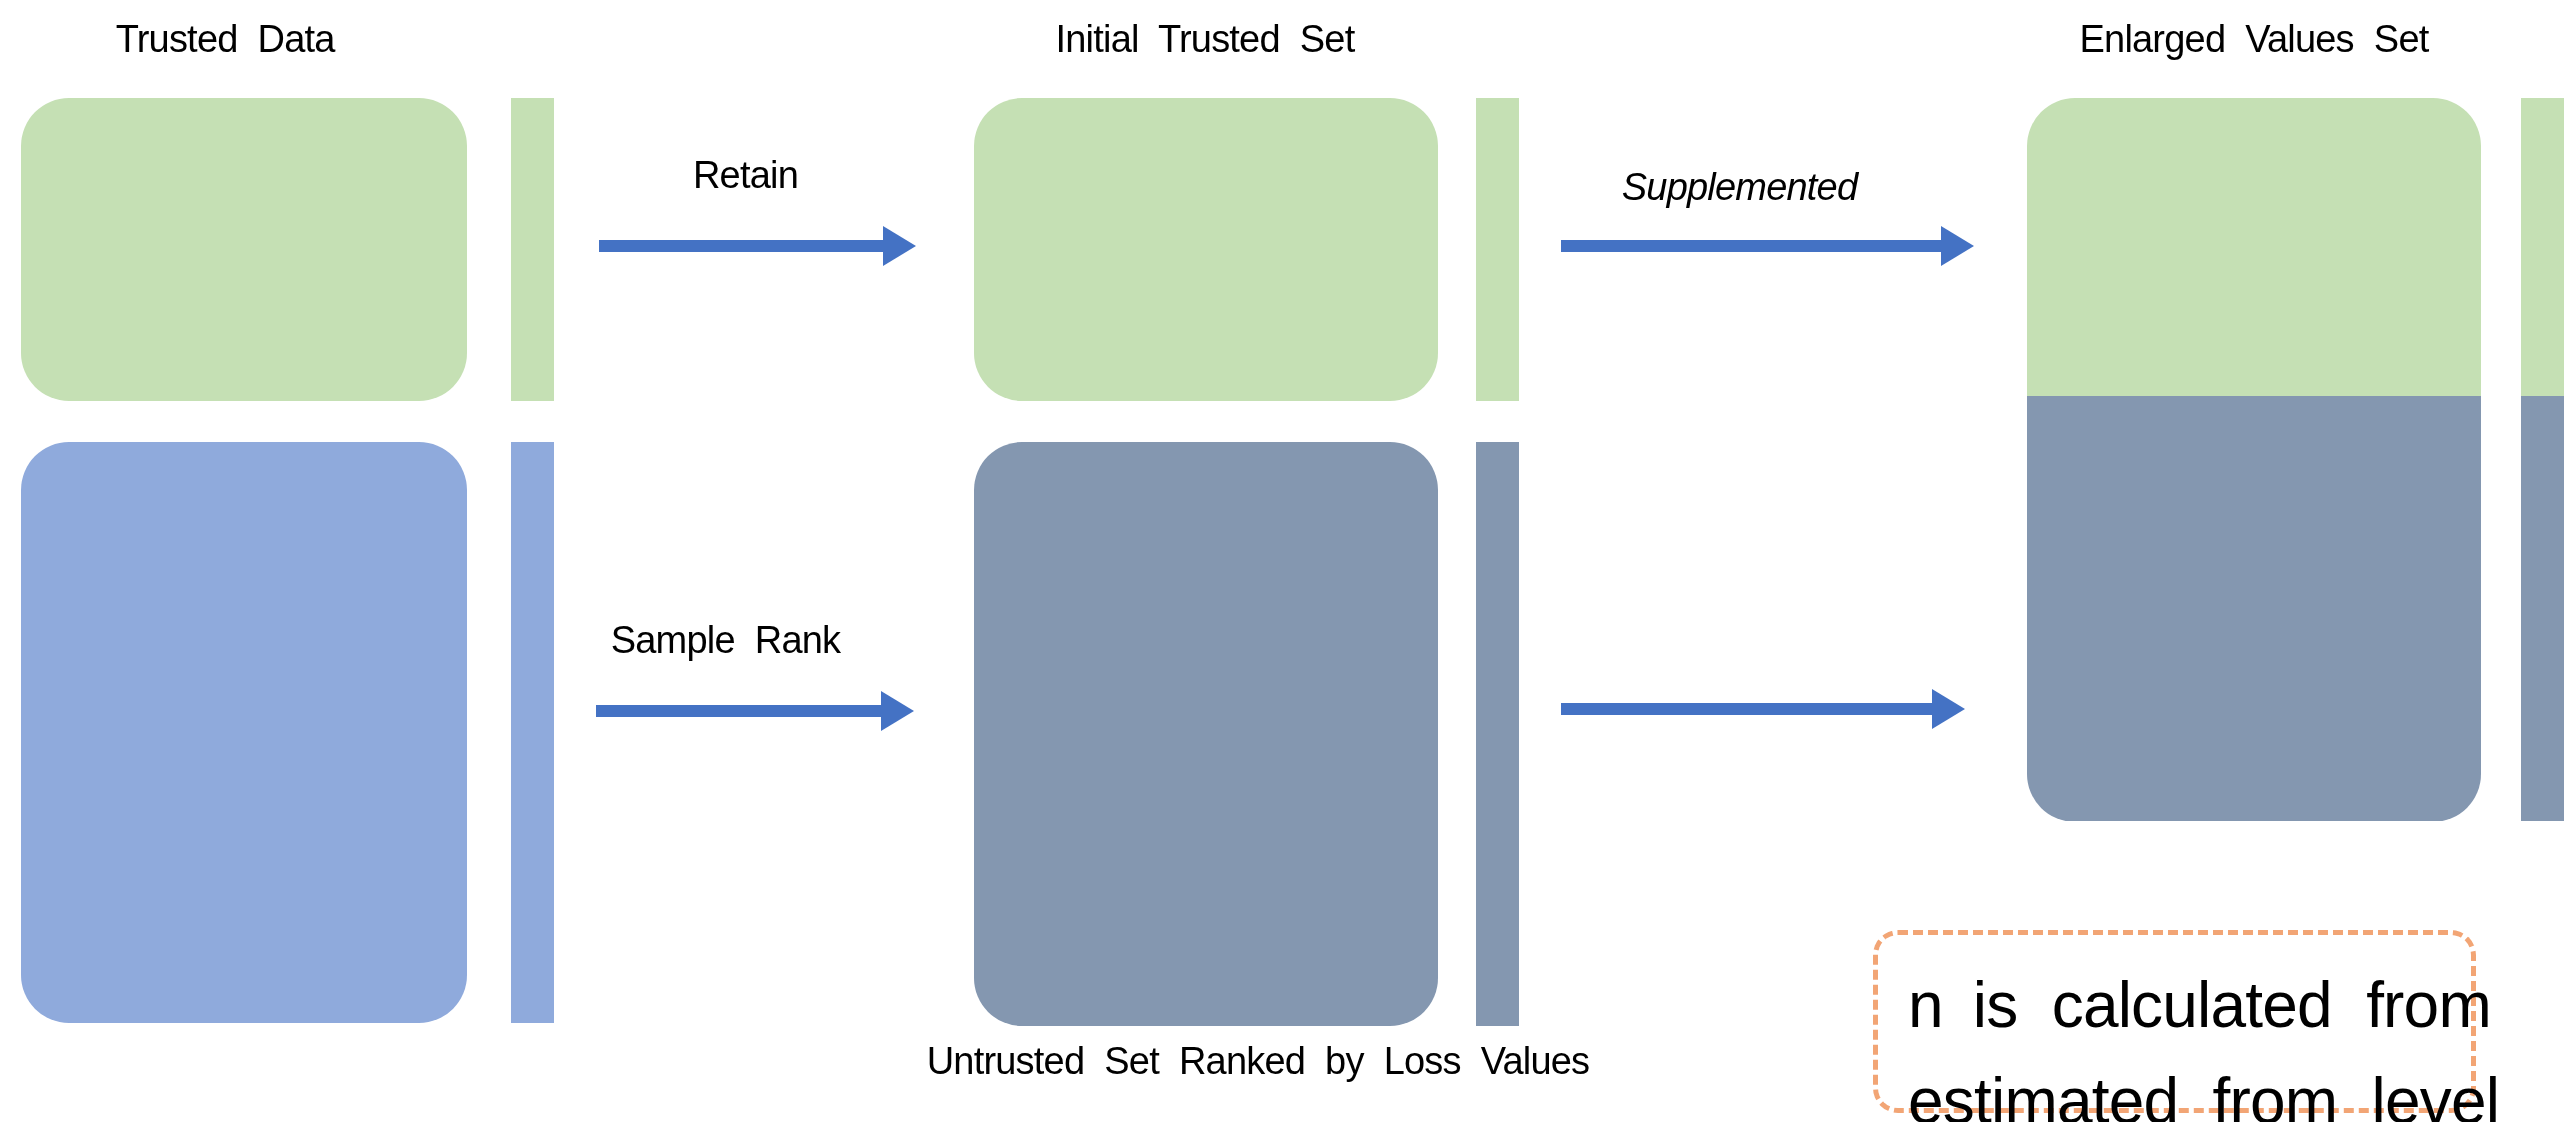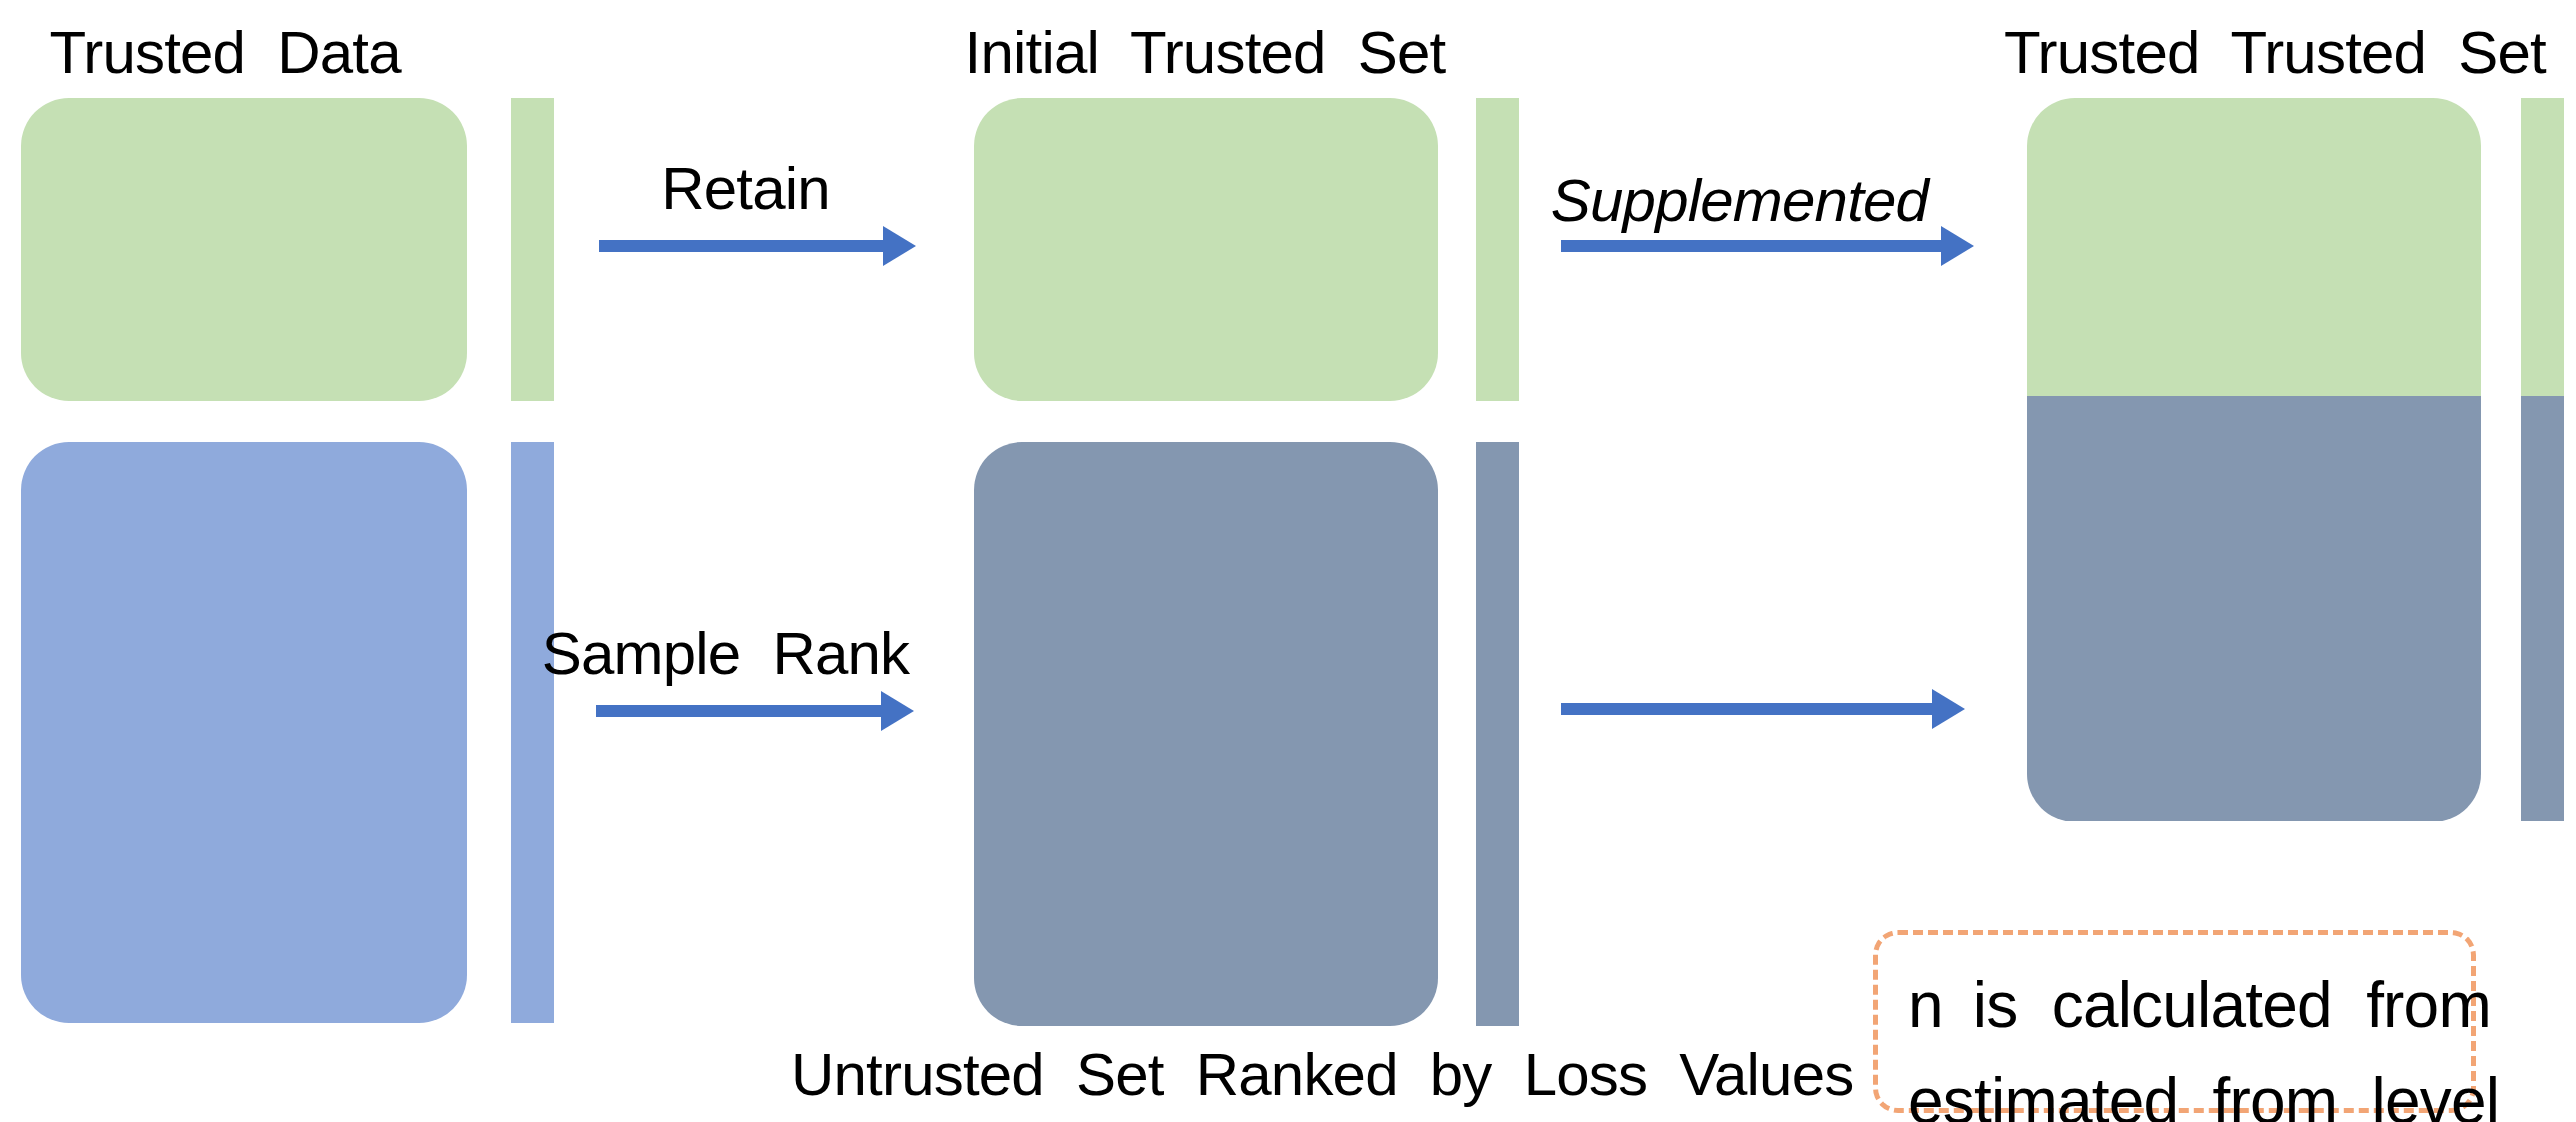--- a/index.html
+++ b/index.html
@@ -11,21 +11,21 @@
     color:#000;
     overflow:hidden;
   }
   .box{position:absolute;border-radius:48px;}
   .bar{position:absolute;border-radius:0;}
   .split-box{position:absolute;border-radius:48px;overflow:hidden;display:flex;flex-direction:column;}
   .split-bar{position:absolute;overflow:hidden;display:flex;flex-direction:column;}
   .seg{width:100%;}
   .lbl{
     position:absolute;
-    font-size:60px;
+    font-size:38px;
     line-height:1.15;
     text-align:center;
     white-space:nowrap;
     word-spacing:0.27em;
     letter-spacing:-0.8px;
   }
   .arrow{position:absolute;display:flex;align-items:center;height:40px;}
   .arrow .shaft{flex:1;height:11.7px;}
   .arrow .head{
     width:0;height:0;
@@ -90,21 +90,21 @@
   <div class="arrow" style="left:1561px;top:226px;width:413px;">
     <div class="shaft" style="background-color: rgb(68, 114, 196);"></div>
     <div class="head" style="border-left-color: rgb(68, 114, 196);"></div>
   </div>
 
   <div class="arrow" style="left:1561px;top:689px;width:404px;">
     <div class="shaft" style="background-color: rgb(68, 114, 196);"></div>
     <div class="head" style="border-left-color: rgb(68, 114, 196);"></div>
   </div>
 
-  <div class="lbl" style="left:2004px;top:18.3px;width:500px;">Trusted Trusted Set</div>
+  <div class="lbl" style="left:2004px;top:18.3px;width:500px;">Enlarged Values Set</div>
 
   <div class="split-box" style="left:2027px;top:98px;width:454px;height:724px;">
     <div class="seg" style="height: 298px; background-color: rgb(197, 224, 180);"></div>
     <div class="seg" style="height: 425px; background-color: rgb(132, 151, 176);"></div>
   </div>
 
   <div class="split-bar" style="left:2521px;top:98px;width:43px;height:724px;">
     <div class="seg" style="height: 298px; background-color: rgb(197, 224, 180);"></div>
     <div class="seg" style="height: 425px; background-color: rgb(132, 151, 176);"></div>
   </div>

